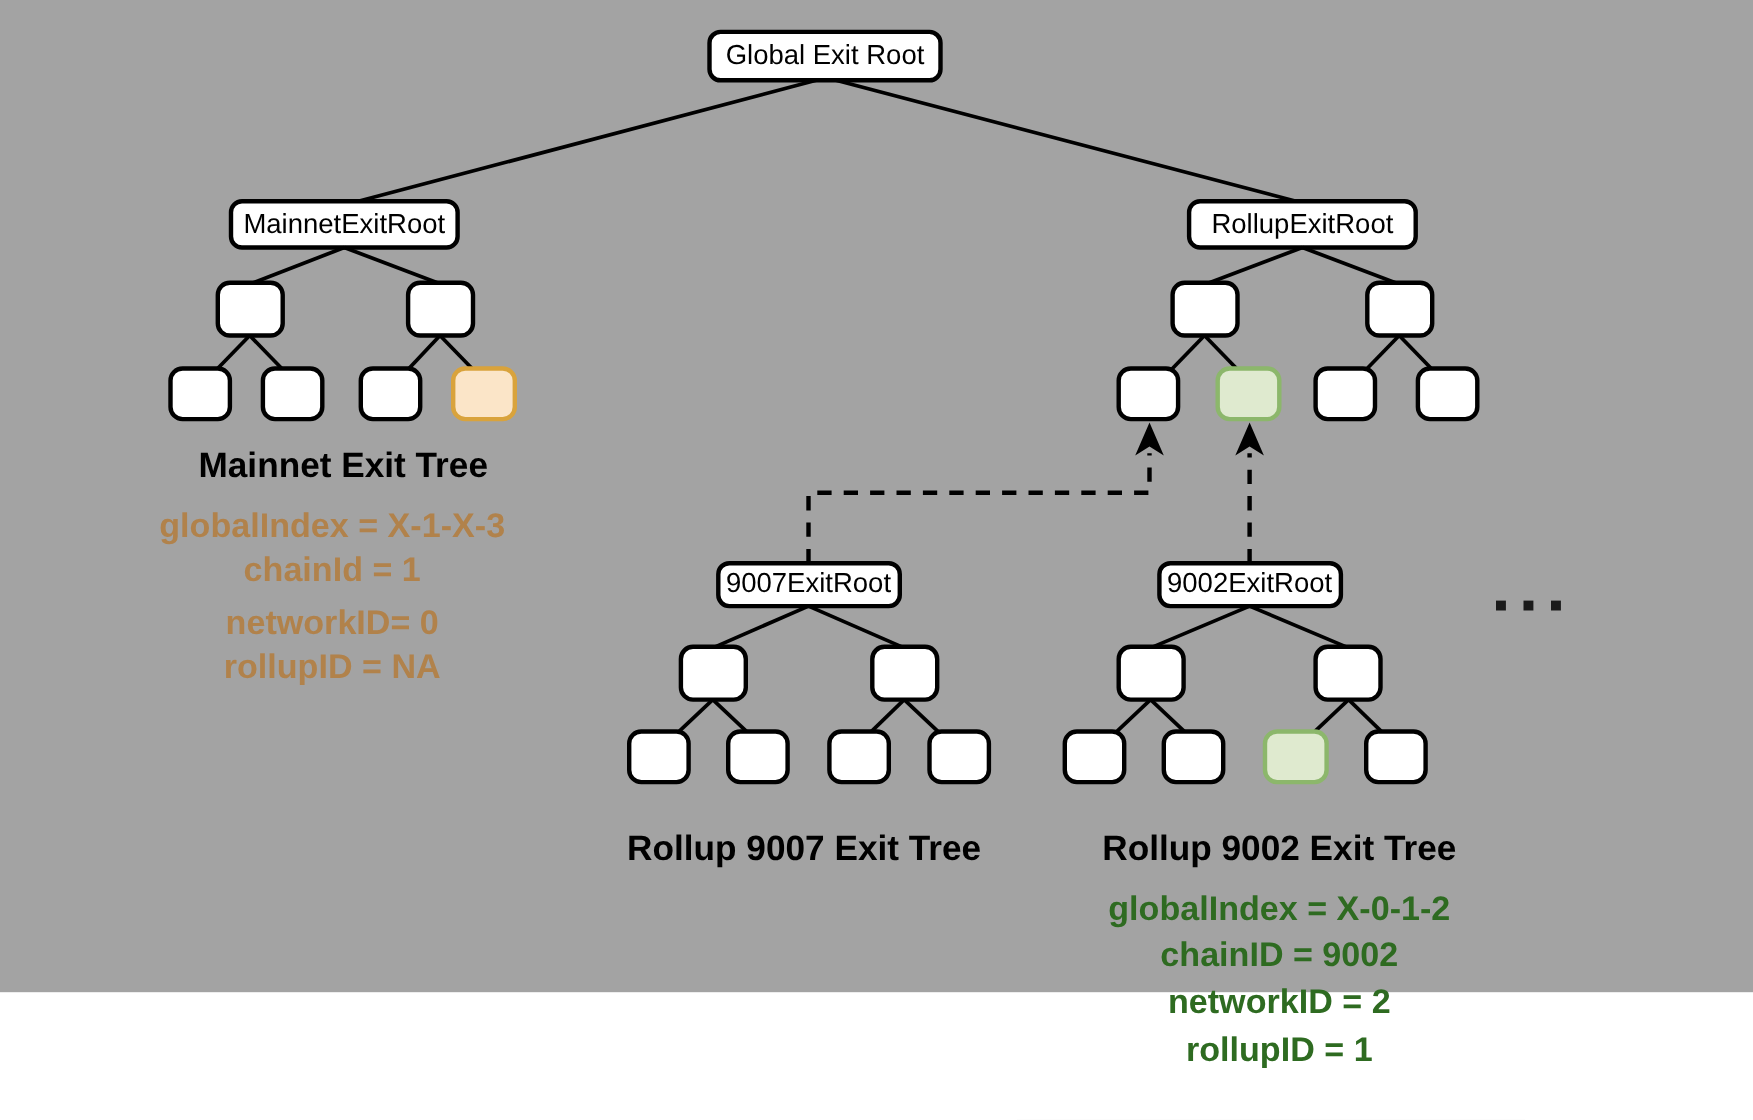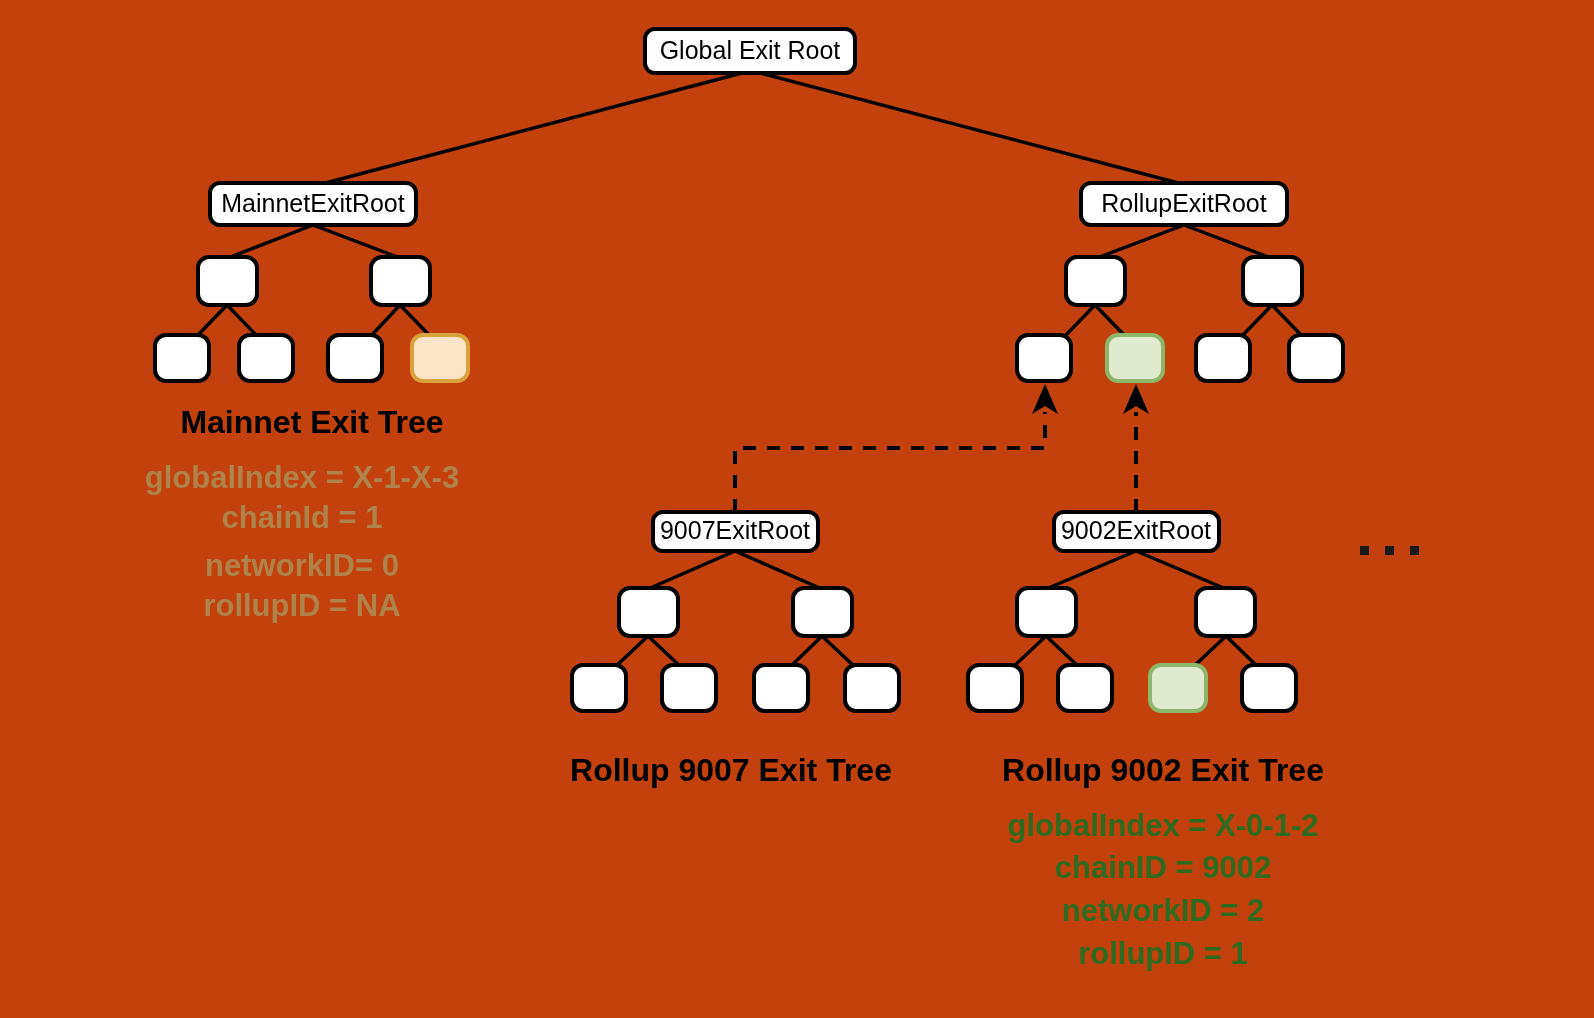--- a/index.html
+++ b/index.html
@@ -10,22 +10,22 @@
   }
   body {
     width: 1594px;
     height: 1018px;
     overflow: hidden;
     font-family: "Liberation Sans", sans-serif;
   }
   #diagram-root {
     position: relative;
     width: 1594px;
-    height: 1018px;
-    background: #c2410c;
+    height: 902px;
+    background: #a3a3a3;
   }
   svg#diagram-svg {
     display: block;
     width: 1594px;
     height: 1018px;
   }
   .node-box {
     fill: #ffffff;
     stroke: #000000;
     stroke-width: 4;

